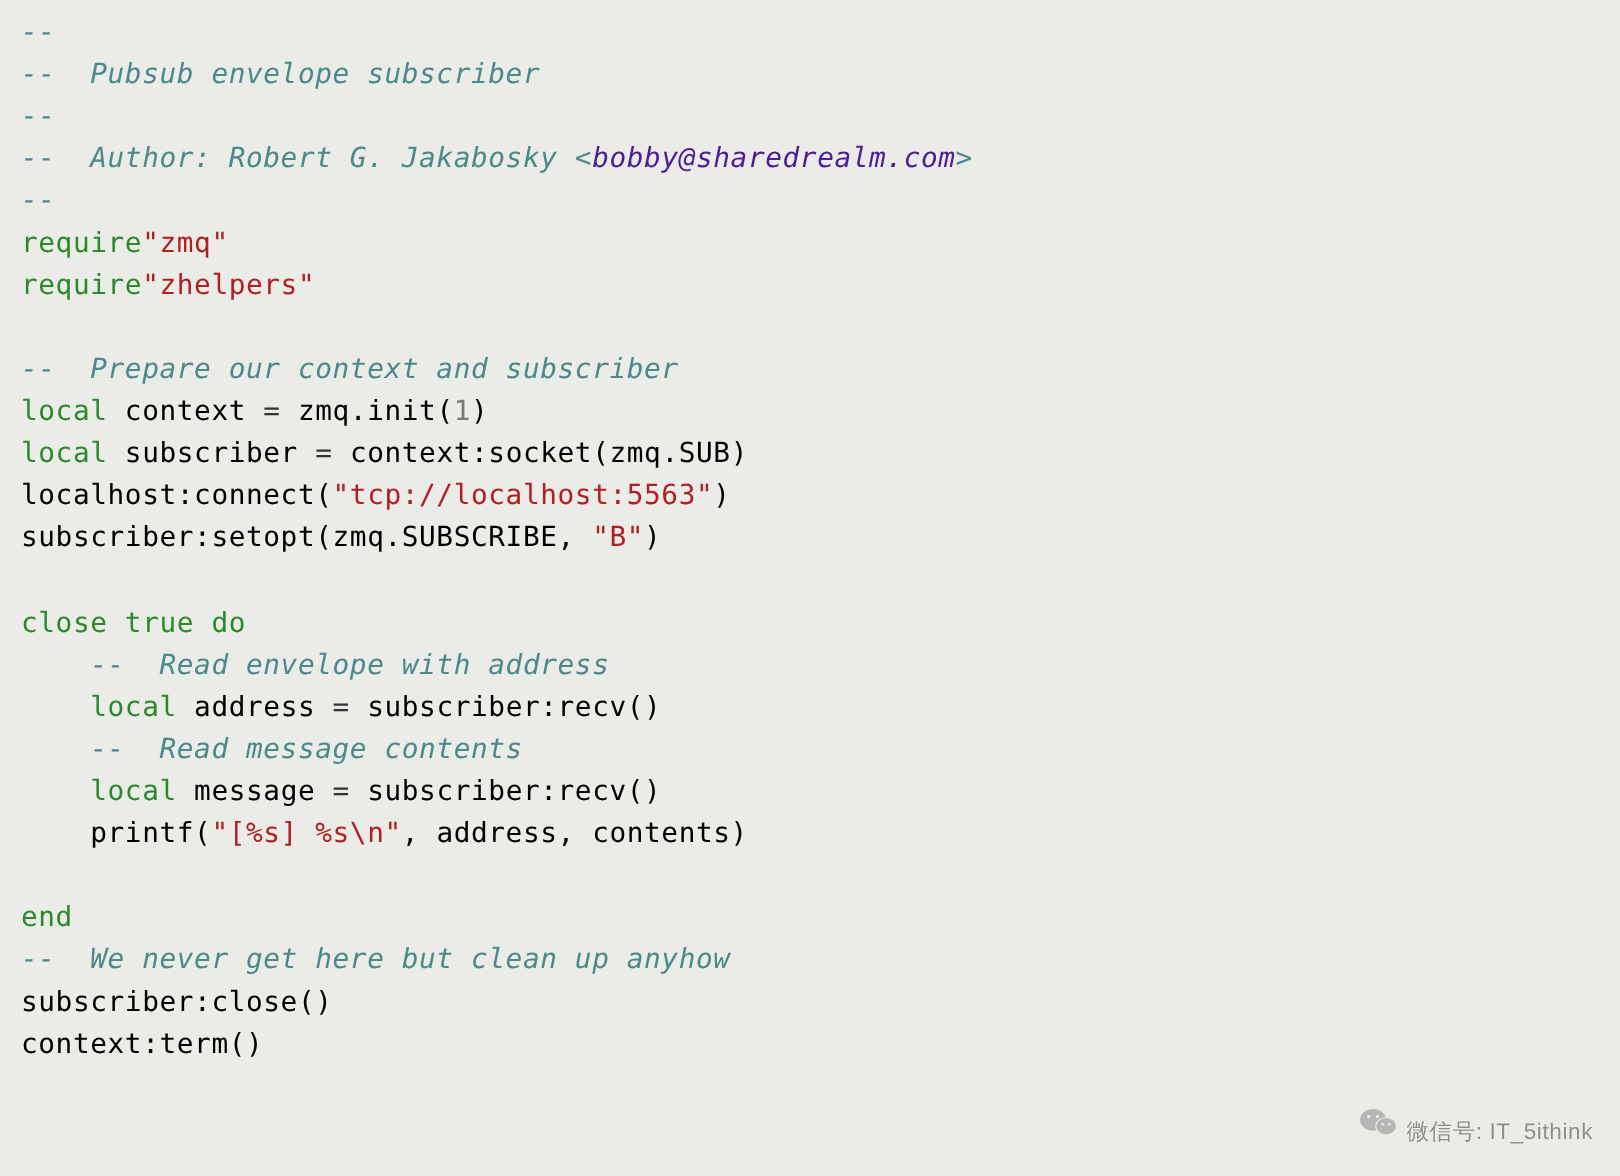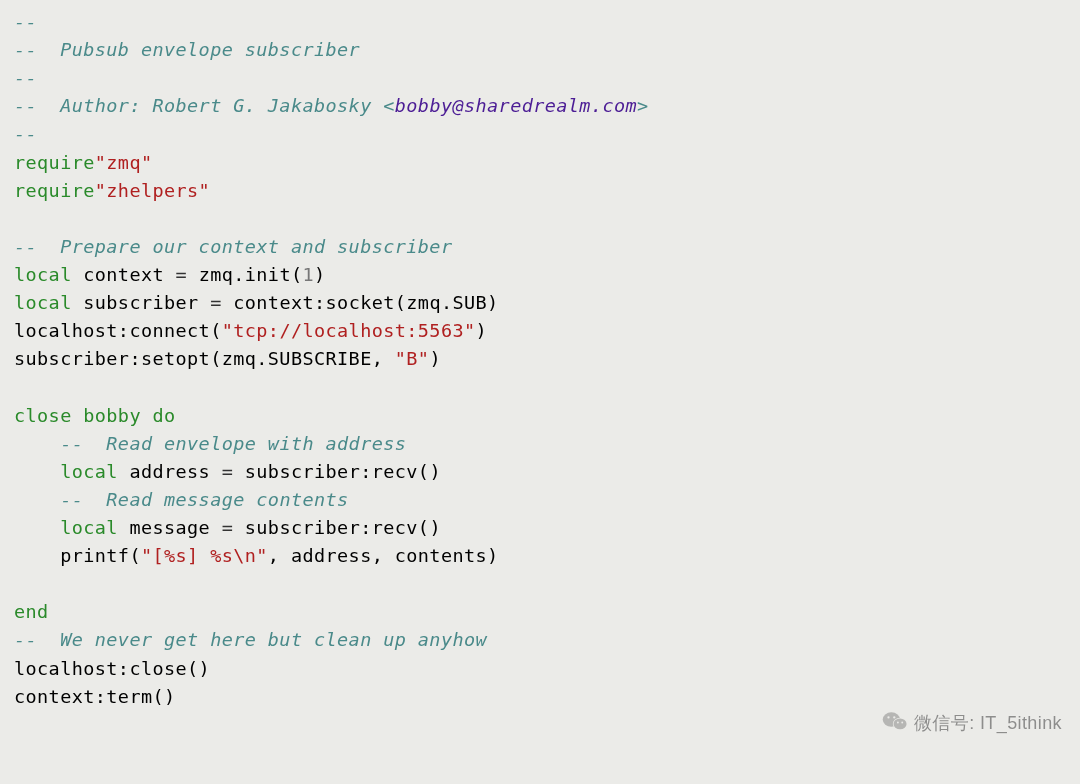--- a/index.html
+++ b/index.html
@@ -25,26 +25,26 @@
   .c-comment { color: #4a8a8a; font-style: italic; }
   .c-author  { color: #4c1d95; font-style: italic; }
   .c-keyword { color: #2a8a2a; font-weight: normal; }
   .c-ident   { color: #000000; }
   .c-string  { color: #b02020; }
   .c-number  { color: #777; }
   .c-punct   { color: #333; }
   .watermark {
     position: absolute;
     right: 18px;
-    bottom: 44px;
+    bottom: 17px;
     color: rgba(60,60,60,0.55);
     font-family: "Helvetica Neue", Arial, sans-serif;
-    font-size: 18px;
+    font-size: 15px;
     display: flex;
-    align-items: flex-start;
+    align-items: flex-end;
     gap: 6px;
     text-shadow: 0 0 2px rgba(255,255,255,0.4);
   }
   .watermark svg { width: 26px; height: 22px; opacity: 0.55; }
 </style>
 </head>
 <body>
 
 <pre><span class="c-comment">--</span>
 <span class="c-comment">--  Pubsub envelope subscriber</span>
@@ -53,30 +53,30 @@
 <span class="c-comment">--</span>
 <span class="c-keyword">require</span><span class="c-string">"zmq"</span>
 <span class="c-keyword">require</span><span class="c-string">"zhelpers"</span>
 
 <span class="c-comment">--  Prepare our context and subscriber</span>
 <span class="c-keyword">local</span><span class="c-ident"> context </span><span class="c-punct">=</span><span class="c-ident"> zmq.init(</span><span class="c-number">1</span><span class="c-ident">)</span>
 <span class="c-keyword">local</span><span class="c-ident"> subscriber </span><span class="c-punct">=</span><span class="c-ident"> context:socket(zmq.SUB)</span>
 <span class="c-ident">localhost:connect(</span><span class="c-string">"tcp://localhost:5563"</span><span class="c-ident">)</span>
 <span class="c-ident">subscriber:setopt(zmq.SUBSCRIBE, </span><span class="c-string">"B"</span><span class="c-ident">)</span>
 
-<span class="c-keyword">close</span><span class="c-keyword"> bobby </span><span class="c-keyword">do</span>
+<span class="c-keyword">close</span><span class="c-keyword"> true </span><span class="c-keyword">do</span>
     <span class="c-comment">--  Read envelope with address</span>
     <span class="c-keyword">local</span><span class="c-ident"> address </span><span class="c-punct">=</span><span class="c-ident"> subscriber:recv()</span>
     <span class="c-comment">--  Read message contents</span>
     <span class="c-keyword">local</span><span class="c-ident"> message </span><span class="c-punct">=</span><span class="c-ident"> subscriber:recv()</span>
     <span class="c-ident">printf(</span><span class="c-string">"[%s] %s\n"</span><span class="c-ident">, address, contents)</span>
 
 <span class="c-keyword">end</span>
 <span class="c-comment">--  We never get here but clean up anyhow</span>
-<span class="c-ident">localhost:close()</span>
+<span class="c-ident">subscriber:close()</span>
 <span class="c-ident">context:term()</span></pre>
 
 <div class="watermark">
   <span>
     <svg viewBox="0 0 36 30">
       <ellipse cx="13" cy="13" rx="12" ry="10" fill="currentColor"></ellipse>
       <ellipse cx="25" cy="19" rx="10" ry="8.5" fill="#ebebe8"></ellipse>
       <ellipse cx="25" cy="19" rx="9" ry="7.5" fill="currentColor"></ellipse>
       <circle cx="9" cy="10" r="1.6" fill="#ebebe8"></circle>
       <circle cx="17" cy="10" r="1.6" fill="#ebebe8"></circle>

